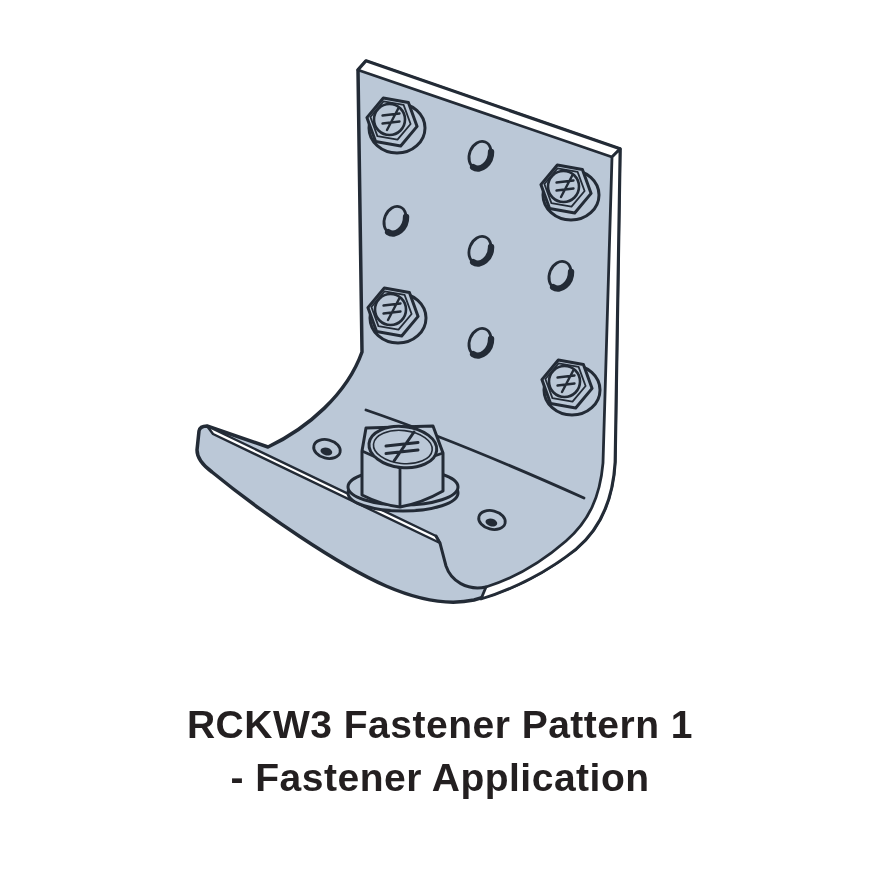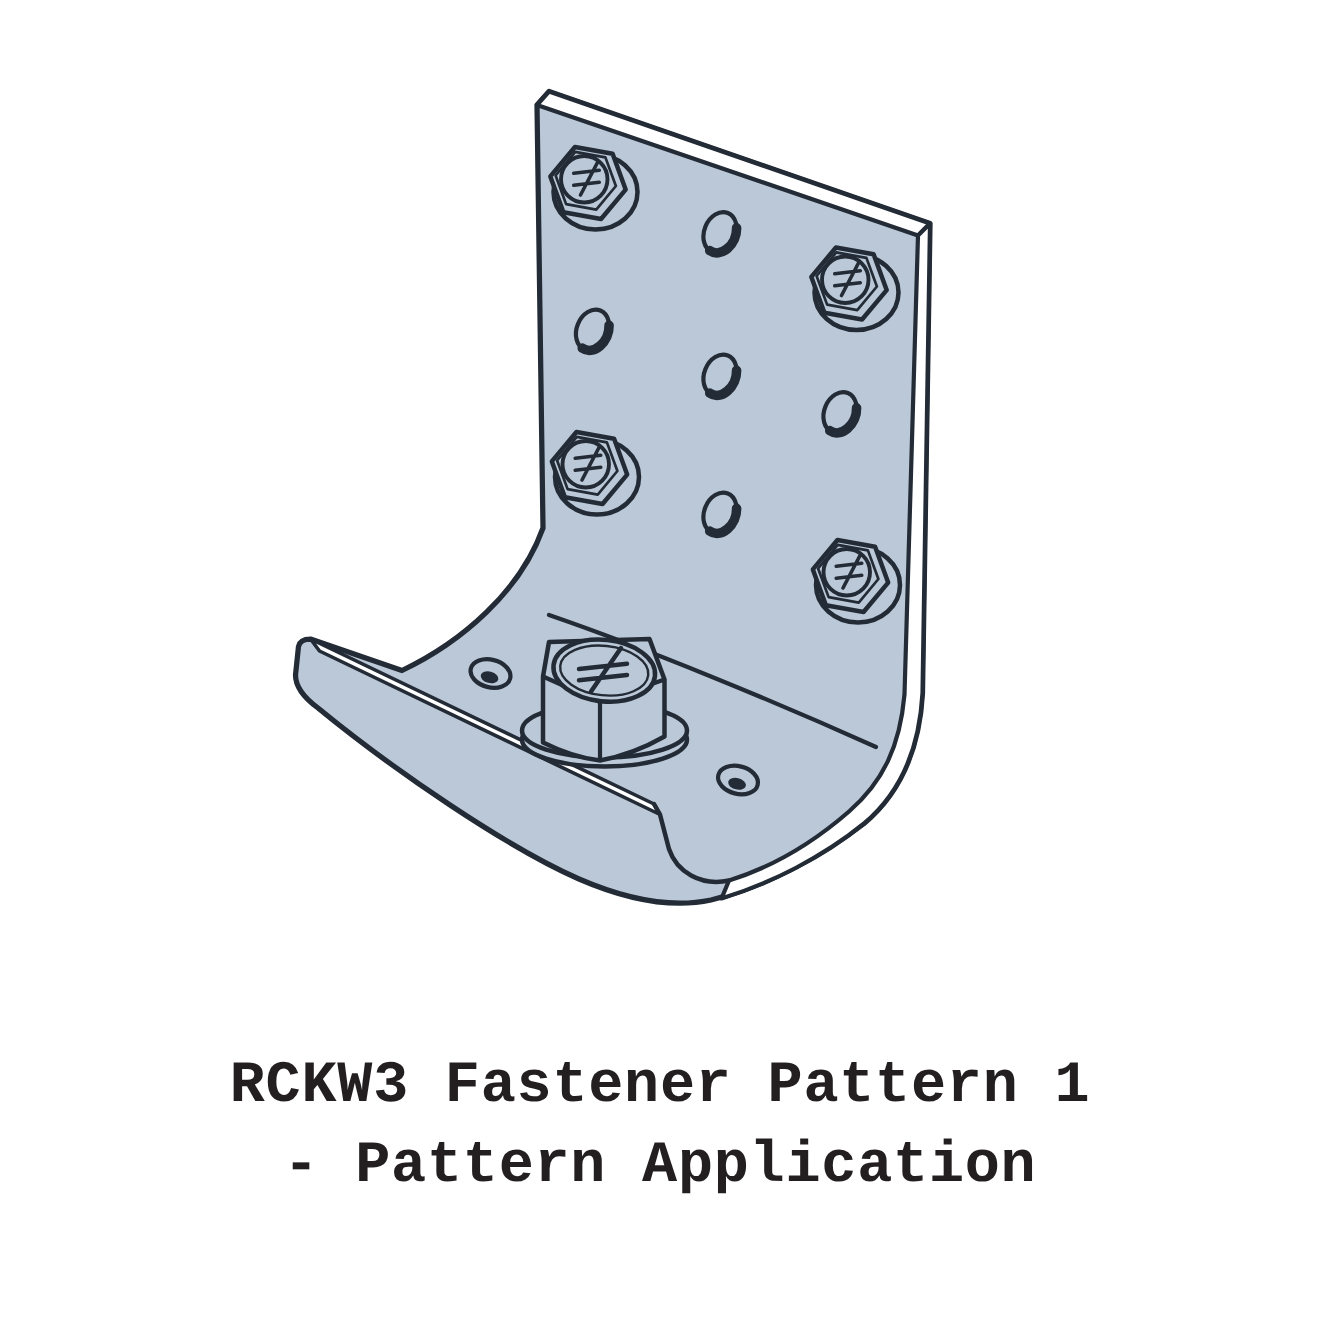--- a/index.html
+++ b/index.html
@@ -16,21 +16,20 @@
   .ln{fill:none;stroke:var(--line,#232b36);}
   .dk{fill:var(--line,#232b36);stroke:none;}
   .caption{
     position:absolute;left:0;top:698px;width:880px;
     text-align:center;
     color:var(--caption,#231f20);
     font-weight:bold;
     font-size:39px;
     line-height:53px;
     letter-spacing:0.5px;
-    font-family:Liberation Mono, monospace;
   }
 </style>
 </head>
 <body>
 
 <div class="figure-wrap">
   <svg width="880" height="880" viewBox="0 0 880 880" aria-hidden="true">
 
     <defs>
 
@@ -103,14 +102,14 @@
 
     <use href="#screw" transform="translate(392,122)"></use>
     <use href="#screw" transform="translate(566,189)"></use>
     <use href="#screw" transform="translate(393,312)"></use>
     <use href="#screw" transform="translate(567,384)"></use>
   </svg>
 </div>
 
 <div class="caption">
   <div>RCKW3 Fastener Pattern 1</div>
-  <div>- Pattern Application</div>
+  <div>- Fastener Application</div>
 </div>
 
 </body></html>

